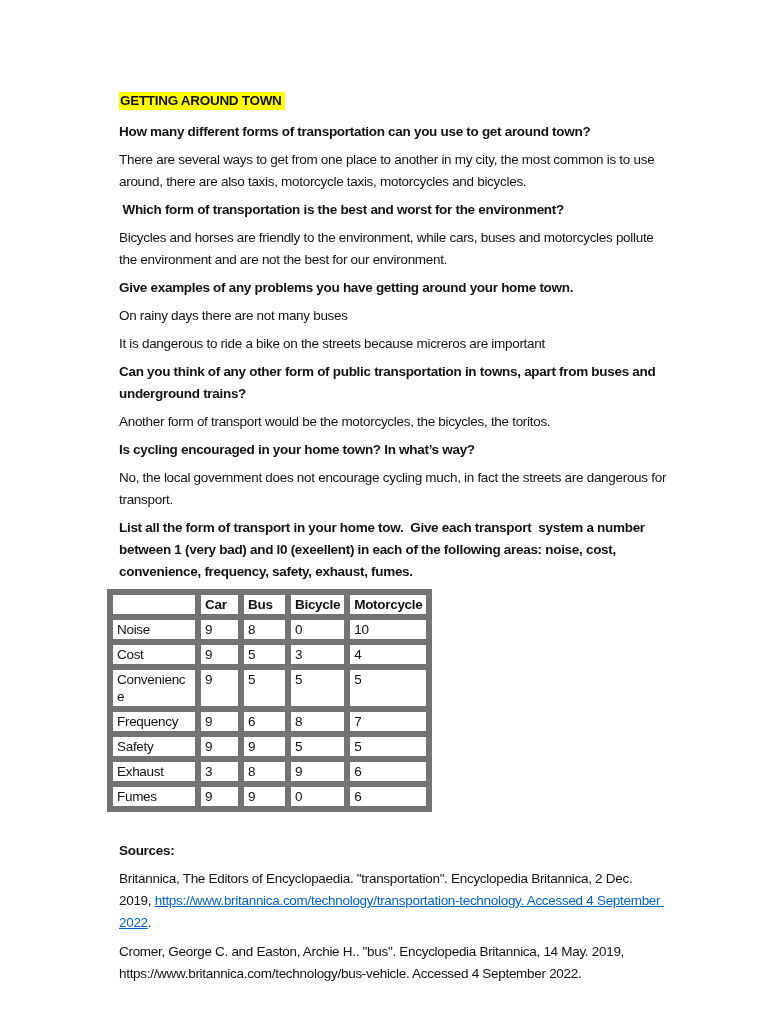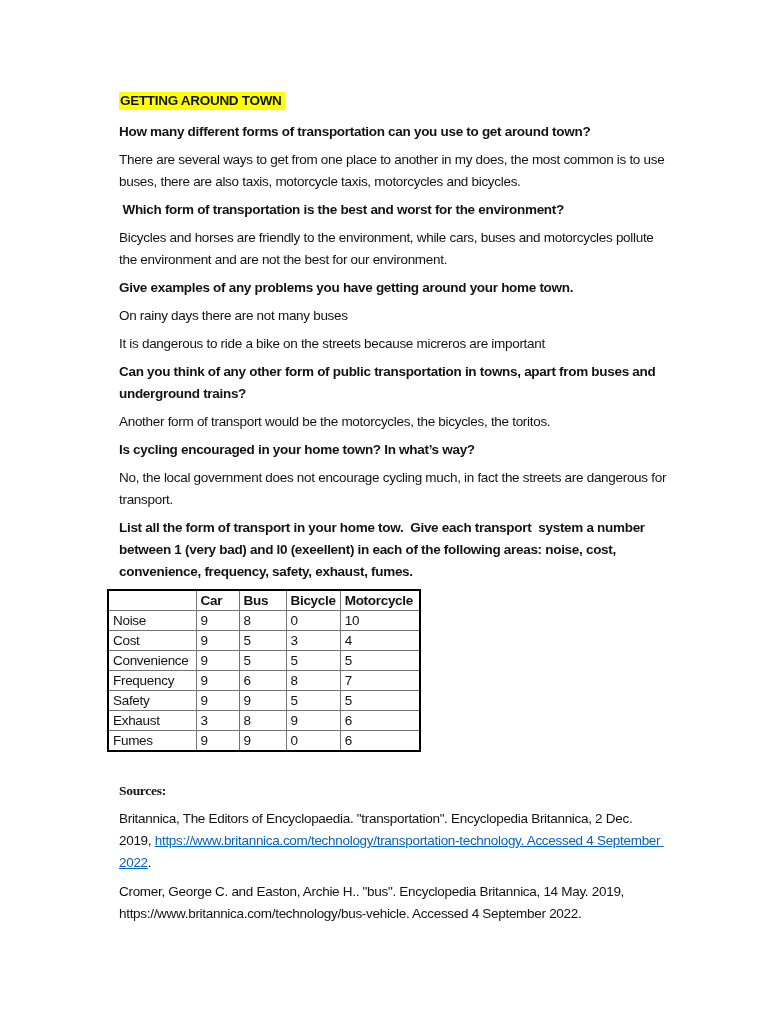--- a/index.html
+++ b/index.html
@@ -42,58 +42,57 @@
     padding: 1px 3px 2px 1px;
   }
   table.ratings {
     border-collapse: collapse;
     table-layout: fixed;
     margin: 4px 0 0 0;
     border: 2px solid #000;
   }
   table.ratings th,
   table.ratings td {
-    border: 1px solid #737373;
+    border: 6px solid #737373;
     font-size: 13.5px;
     line-height: 17px;
     padding: 1px 4px;
     text-align: left;
     vertical-align: top;
     font-weight: 400;
     letter-spacing: -0.3px;
   }
   table.ratings th {
     font-weight: 700;
   }
   table.ratings td.lbl {
     font-weight: 400;
     overflow-wrap: anywhere;
   }
   .sources-heading {
     margin-top: 28px;
-    font-family: Liberation Serif, serif;
   }
   .citation {
     margin-bottom: 7px;
   }
   a.link {
     color: var(--link, #0563C1);
     text-decoration: underline;
     cursor: pointer;
   }
 </style>
 </head>
 <body>
 
 <div class="page">
 
   <p class="para title-line"><mark>GETTING AROUND TOWN</mark></p>
 
   <p class="para q">How many different forms of transportation can you use to get around town?</p>
-  <p class="para">There are several ways to get from one place to another in my does, the most common is to use buses, there are also taxis, motorcycle taxis, motorcycles and bicycles.</p>
+  <p class="para">There are several ways to get from one place to another in my city, the most common is to use around, there are also taxis, motorcycle taxis, motorcycles and bicycles.</p>
   <p class="para q"> Which form of transportation is the best and worst for the environment?</p>
   <p class="para">Bicycles and horses are friendly to the environment, while cars, buses and motorcycles pollute the environment and are not the best for our environment.</p>
   <p class="para q">Give examples of any problems you have getting around your home town.</p>
   <p class="para">On rainy days there are not many buses</p>
   <p class="para">It is dangerous to ride a bike on the streets because micreros are important</p>
   <p class="para q">Can you think of any other form of public transportation in towns, apart from buses and underground trains?</p>
   <p class="para">Another form of transport would be the motorcycles, the bicycles, the toritos.</p>
   <p class="para q">Is cycling encouraged in your home town? In what’s way?</p>
   <p class="para">No, the local government does not encourage cycling much, in fact the streets are dangerous for transport.</p>
   <p class="para q">List all the form of transport in your home tow.  Give each transport  system a number between 1 (very bad) and l0 (exeellent) in each of the following areas: noise, cost, convenience, frequency, safety, exhaust, fumes.</p>

